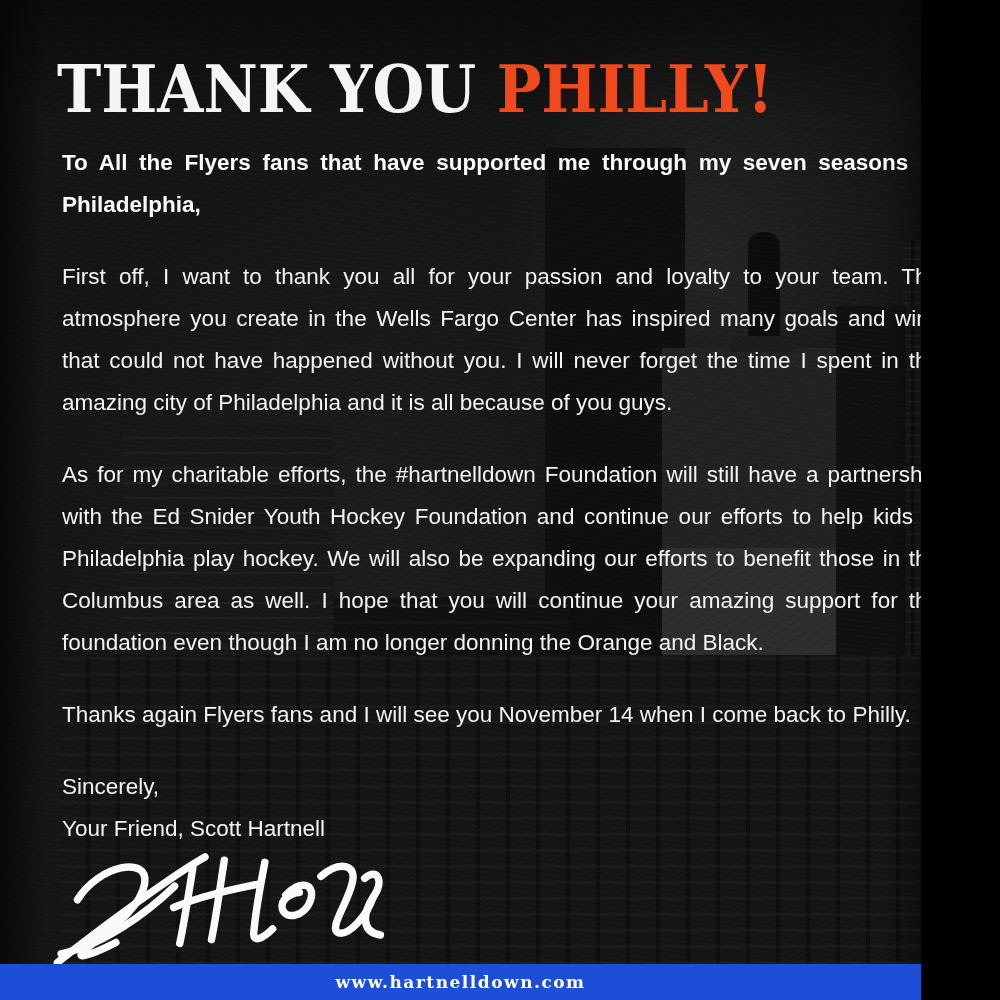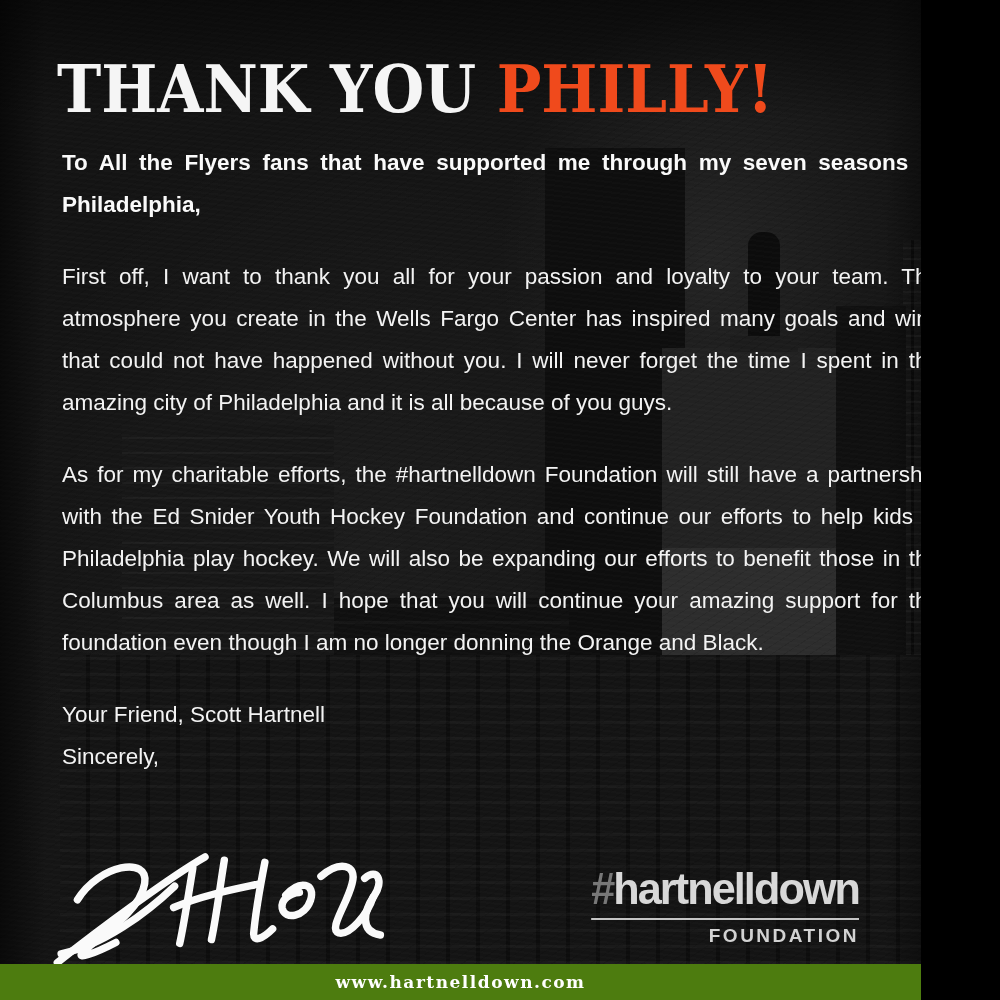--- a/index.html
+++ b/index.html
@@ -70,21 +70,21 @@
   .logo-word{
     display:inline-block;font-weight:bold;font-size:45px;line-height:1;
     letter-spacing:-2px;transform:scaleX(0.96);transform-origin:right center;
     color:#d8d8d8;padding-bottom:7px;border-bottom:2px solid #c4c4c4;white-space:nowrap;
   }
   .logo-word .hash{color:#787878;}
   .logo-sub{
     margin-top:5px;font-size:19px;font-weight:bold;letter-spacing:2.5px;color:#d2d2d2;
   }
   .footer-bar{
-    position:absolute;left:0;right:0;bottom:0;height:36px;background:#4d7c0f;
+    position:absolute;left:0;right:0;bottom:0;height:36px;background:#1d4ed8;
     text-align:center;line-height:36px;
   }
   .footer-url{
     color:#ffffff;font-family:"DejaVu Serif",serif;font-weight:bold;
     font-size:17px;letter-spacing:1.5px;
   }
 </style>
 </head>
 <body>
 
@@ -106,43 +106,40 @@
   <div class="grain"></div>
   <div class="vignette"></div>
 
   <div class="content">
     <h1 class="title"><span>THANK YOU </span><span class="accent">PHILLY!</span></h1>
 
     <div class="letter">
       <p class="salutation">To All the Flyers fans that have supported me through my seven seasons in Philadelphia,</p>
       <p>First off, I want to thank you all for your passion and loyalty to your team. The atmosphere you create in the Wells Fargo Center has inspired many goals and wins that could not have happened without you. I will never forget the time I spent in the amazing city of Philadelphia and it is all because of you guys.</p>
       <p>As for my charitable efforts, the #hartnelldown Foundation will still have a partnership with the Ed Snider Youth Hockey Foundation and continue our efforts to help kids in Philadelphia play hockey. We will also be expanding our efforts to benefit those in the Columbus area as well. I hope that you will continue your amazing support for the foundation even though I am no longer donning the Orange and Black.</p>
+      <p>Thanks again Flyers fans and I will see you  November 14 when I come back to Philly.</p>
       <div class="closing">
+        <p>Sincerely,</p>
         <p>Your Friend, Scott Hartnell</p>
-        <p>Sincerely,</p>
       </div>
     </div>
 
     <div class="signature">
       <svg viewBox="0 0 320 110" fill="none" stroke="#fafafa" stroke-width="7" stroke-linecap="round" stroke-linejoin="round">
         <path d="M6,104 C48,74 118,28 150,12"></path>
         <path d="M28,46 C50,14 98,8 92,34 C86,62 42,84 30,96 C24,102 40,98 62,88"></path>
         <path d="M10,96 C50,90 92,62 120,38"></path>
         <path d="M138,22 C132,50 126,78 122,92"></path>
         <path d="M168,16 C162,44 157,72 152,90"></path>
         <path d="M118,58 C145,48 175,44 200,40"></path>
         <path d="M206,20 C199,48 194,72 192,86 C191,95 200,92 210,83"></path>
         <path d="M224,52 C238,38 253,42 247,58 C241,73 222,76 220,64 C219,56 228,50 237,50"></path>
         <path d="M258,36 C276,22 293,26 287,44 C281,64 262,86 272,90 C282,93 300,74 306,58"></path>
         <path d="M299,40 C312,30 317,44 307,57 C297,70 291,90 311,94"></path>
       </svg>
     </div>
 
-    <div class="foundation-logo">
-      <div class="logo-word"><span class="hash">#</span><span>hartnelldown</span></div>
-      <div class="logo-sub">FOUNDATION</div>
-    </div>
 
     <div class="footer-bar">
       <span class="footer-url">www.hartnelldown.com</span>
     </div>
   </div>
 </div>
 
 </body></html>

